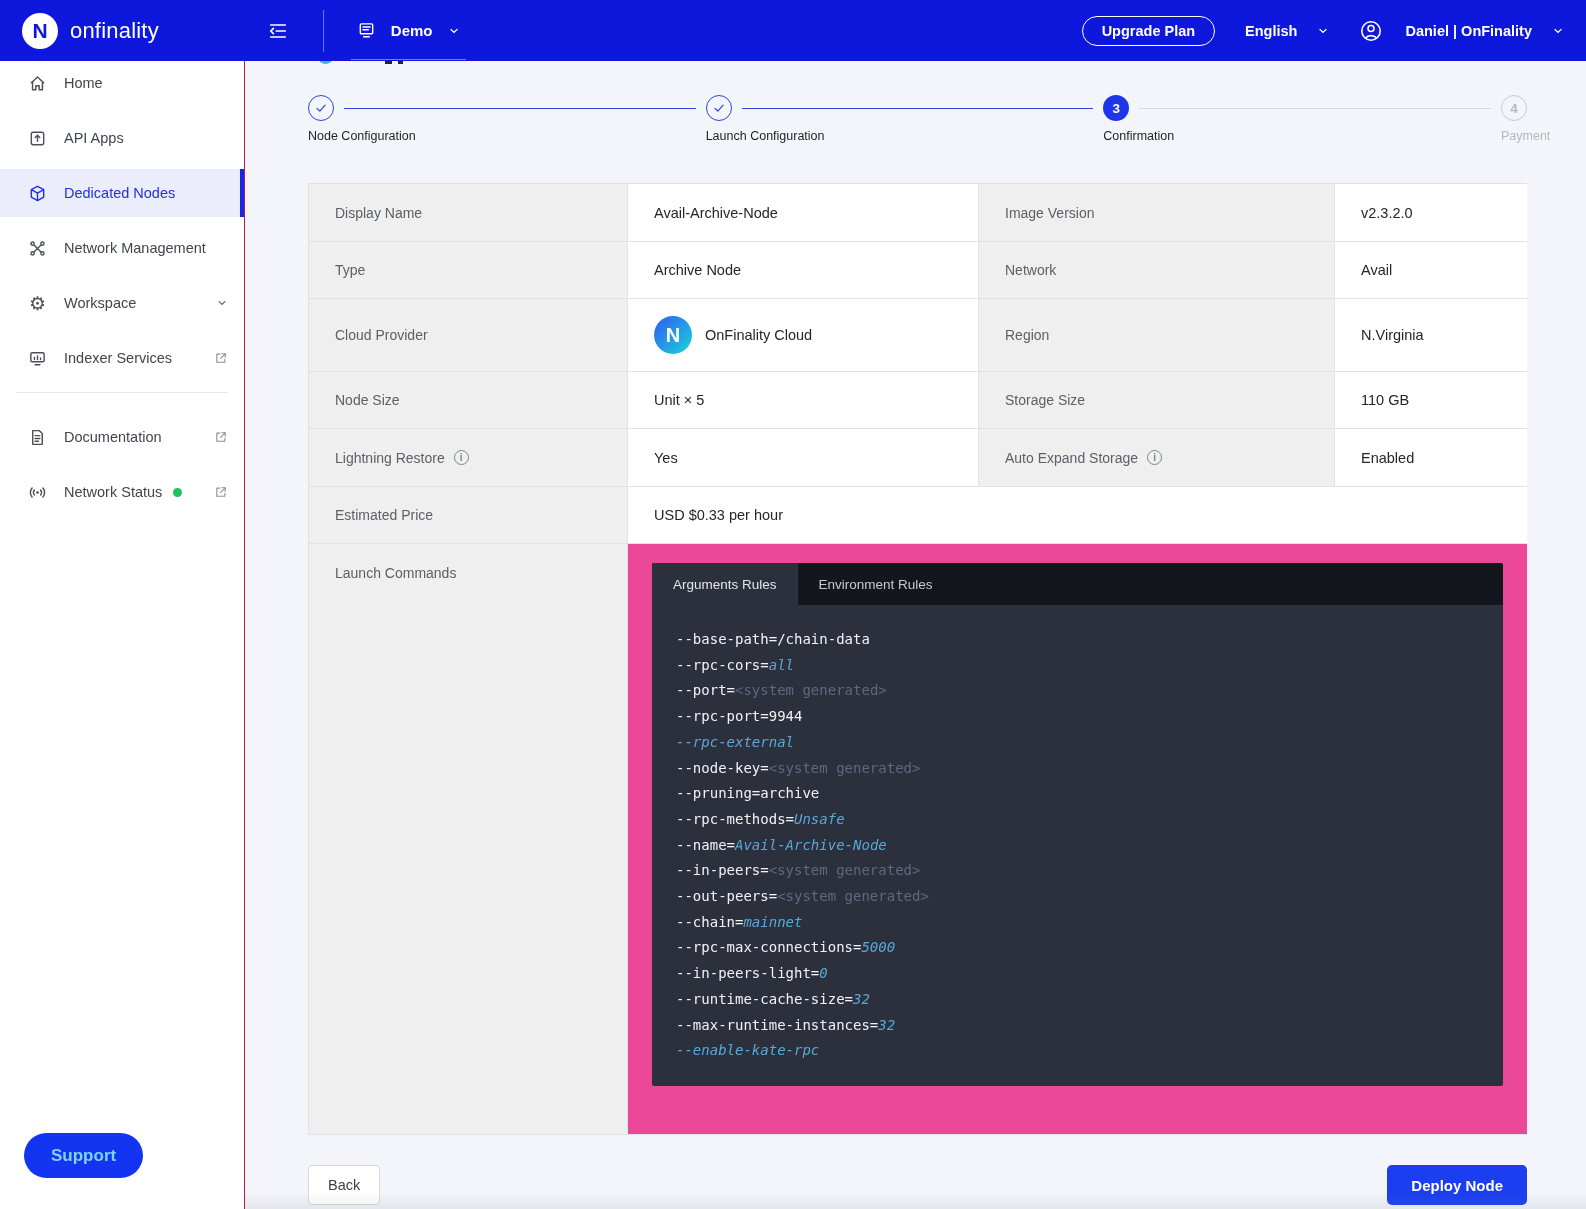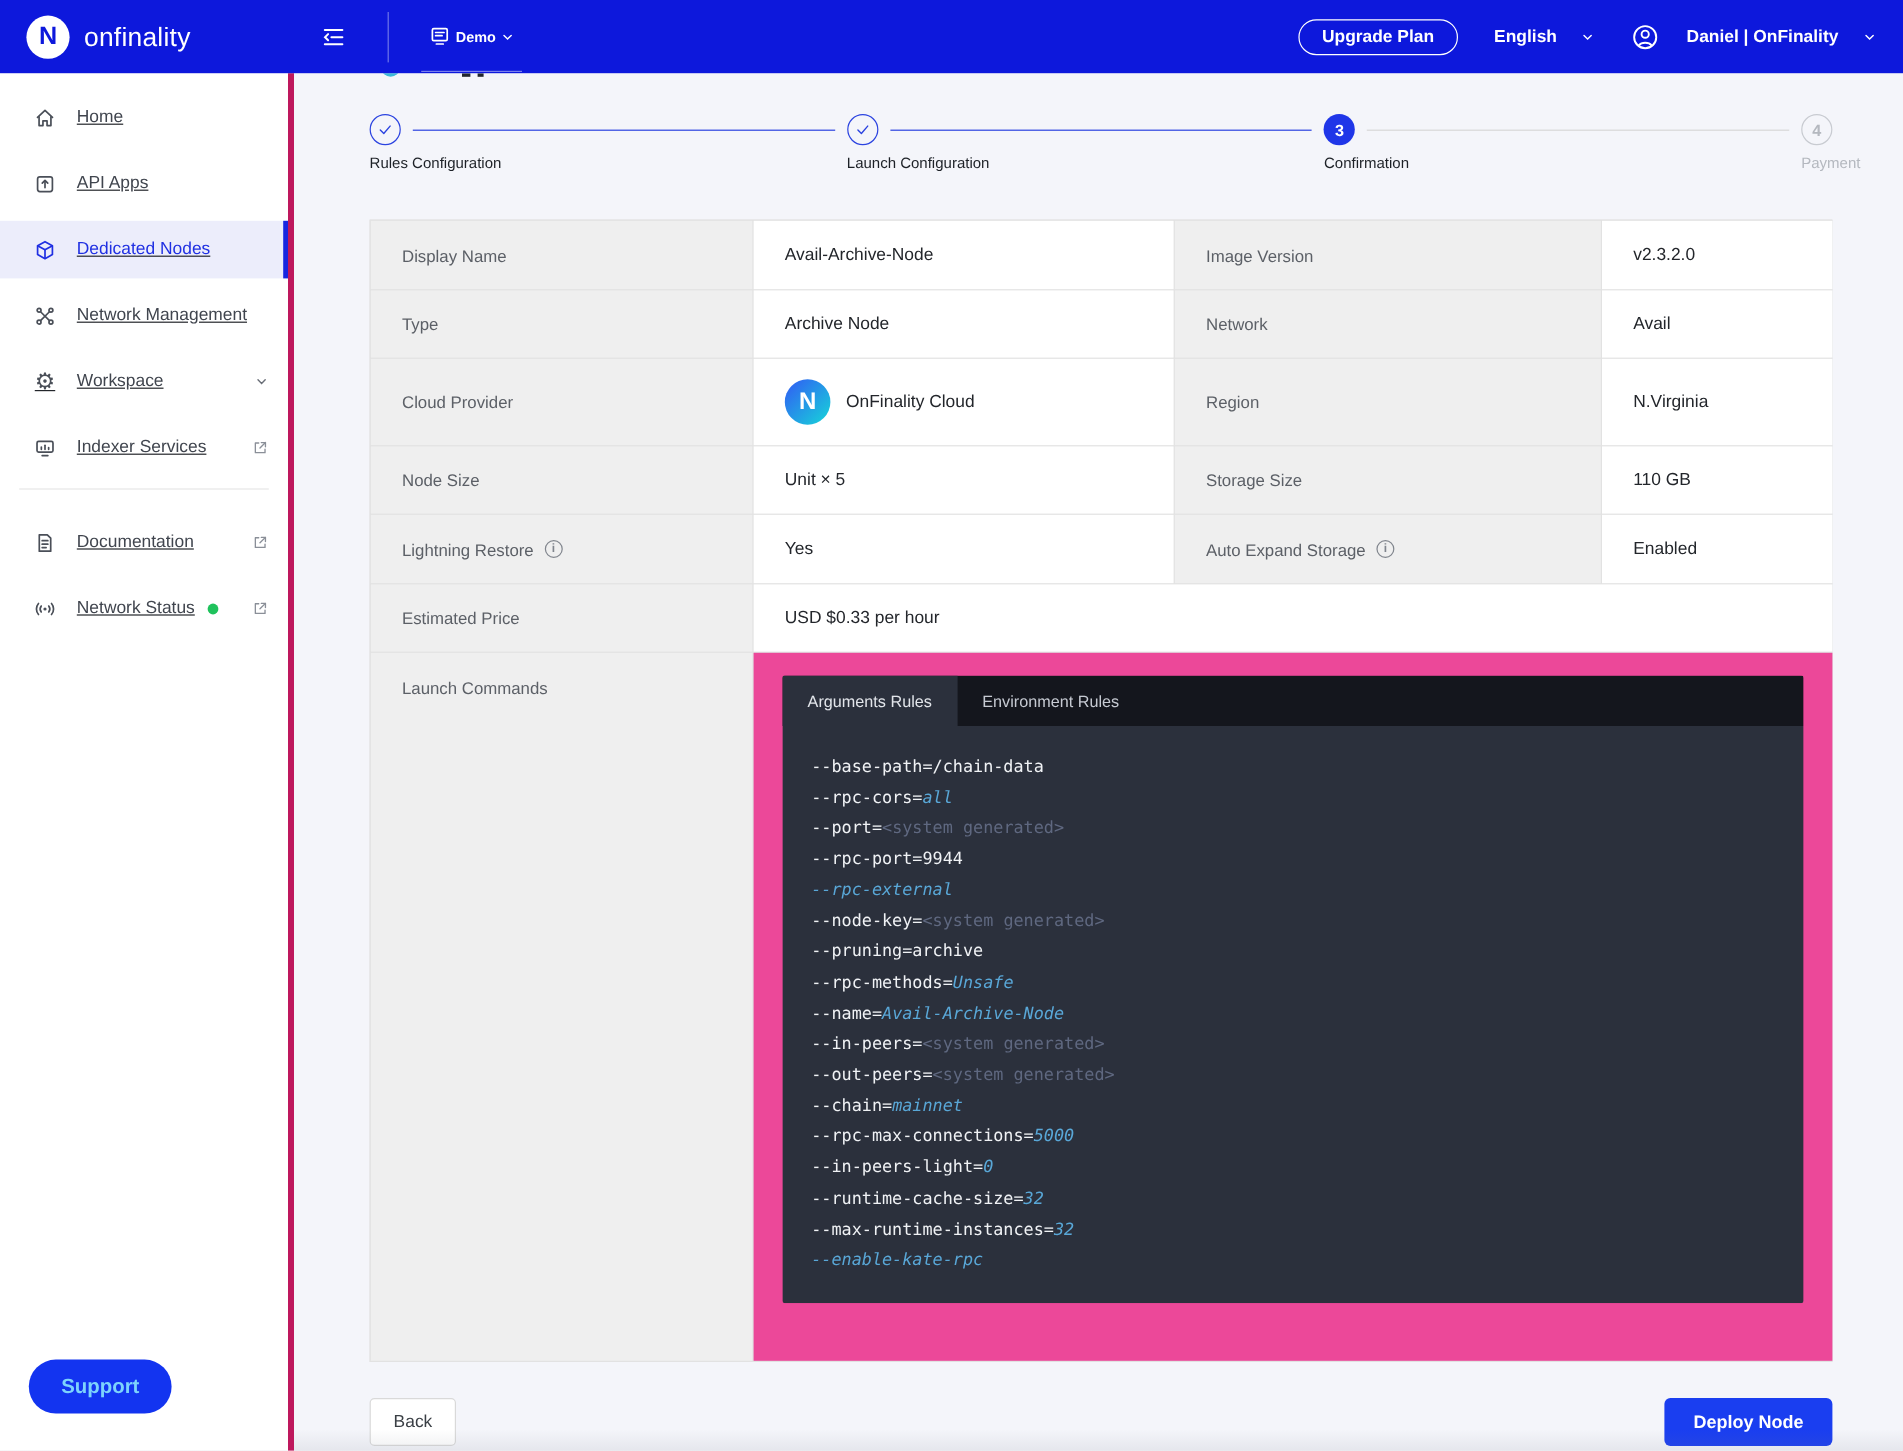--- a/index.html
+++ b/index.html
@@ -21,37 +21,37 @@
   .brand-wrap { display:flex; align-items:center; margin-left:22px; }
   .brand-logo {
     width:36px; height:36px; border-radius:50%; background:#ffffff;
     display:flex; align-items:center; justify-content:center;
     font-weight:800; font-size:21px; color:#0d18dc;
   }
   .brand-text { margin-left:12px; font-size:22px; font-weight:500; letter-spacing:.2px; color:#fff; }
   .collapse-btn { margin-left:108px; cursor:pointer; }
   .nav-divider { width:1px; height:42px; background:rgba(255,255,255,.4); margin-left:34px; }
   .workspace-menu {
-    display:flex; align-items:center; gap:4px; margin-left:33px;
-    font-size:12px; font-weight:600; position:relative; height:58px; cursor:pointer;
+    display:flex; align-items:center; gap:15px; margin-left:33px;
+    font-size:15px; font-weight:600; position:relative; height:58px; cursor:pointer;
   }
   .menu-underline { position:absolute; bottom:0; left:-6px; right:-6px; height:1px; background:rgba(255,255,255,.45); }
   .navbar-right { margin-left:auto; display:flex; align-items:center; margin-right:22px; gap:30px; }
   .upgrade-btn {
     border:1.5px solid #ffffff; border-radius:16px; padding:6px 19px;
     font-size:14.5px; font-weight:600; color:#fff; background:transparent; cursor:pointer;
     font-family:"Liberation Sans", sans-serif;
   }
   .lang-menu, .user-menu { display:flex; align-items:center; gap:20px; font-size:14.5px; font-weight:600; position:relative; height:61px; cursor:pointer; }
   .avatar-icon { margin-right:2px; }
 
   
   .sidebar {
-    position:absolute; top:61px; left:0; width:245px; bottom:0;
-    background:#ffffff; border-right:5px solid #be185d; padding-top:13px; z-index:20;text-decoration:underline;
+    position:absolute; top:46px; left:0; width:245px; bottom:0;
+    background:#ffffff; border-right:1px solid #be185d; padding-top:13px; z-index:20;
   }
   .side-item {
     height:48px; margin-bottom:7px; display:flex; align-items:center;
     padding-left:28px; font-size:14.5px; color:#40454e; cursor:pointer; position:relative;
   }
   .side-item .s-icon { width:19px; height:19px; margin-right:17px; display:flex; align-items:center; justify-content:center; color:#4a4f58; }
   .side-item.active { background:#ecedfb; color:#2030e2; border-right:4px solid #1726e0; }
   .side-item.active .s-icon { color:#2030e2; }
   .side-right { position:absolute; right:16px; display:flex; align-items:center; color:#8a8f98; }
   .side-divider { height:1px; background:#e6e6e6; margin:10px 16px 19px 16px; }
@@ -320,21 +320,21 @@
     <div class="clipped-t2"></div>
   </div>
 
   <div class="stepper">
     <div class="step done">
       <div class="step-circle">
         <svg width="14" height="14" viewBox="0 0 24 24" fill="none" stroke="#2b43e0" stroke-width="2" stroke-linecap="round" stroke-linejoin="round">
             <path d="M5 12.5 L10 17.5 L19 7"></path>
           </svg>
       </div>
-      <div class="step-label">Rules Configuration</div>
+      <div class="step-label">Node Configuration</div>
     </div>
     <div class="step-line blue"></div>
     <div class="step done">
       <div class="step-circle">
         <svg width="14" height="14" viewBox="0 0 24 24" fill="none" stroke="#2b43e0" stroke-width="2" stroke-linecap="round" stroke-linejoin="round">
             <path d="M5 12.5 L10 17.5 L19 7"></path>
           </svg>
       </div>
       <div class="step-label">Launch Configuration</div>
     </div>

